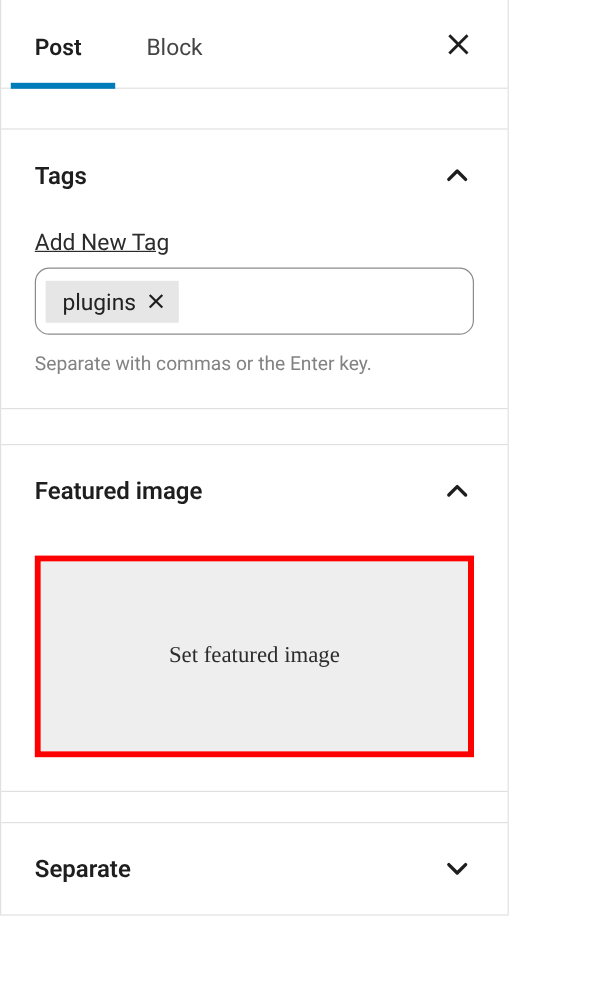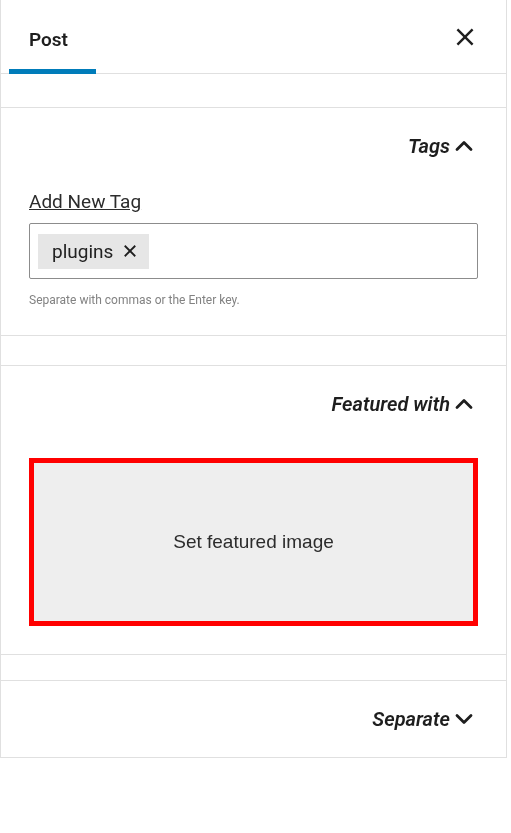--- a/index.html
+++ b/index.html
@@ -5,21 +5,21 @@
   * { box-sizing: border-box; margin: 0; padding: 0; }
   body {
     font-family: -apple-system, BlinkMacSystemFont, "Segoe UI", Roboto, Helvetica, Arial, sans-serif;
     background: #fff;
     color: #1e1e1e;
     width: 511px;
     height: 833px;
     overflow: hidden;
   }
   .sidebar {
-    width: 507px;
+    width: 424px;
     border-left: 1px solid #e0e0e0;
     border-right: 1px solid #e0e0e0;
     background: #fff;
   }
 
   .tabs-header {
     display: flex;
     align-items: center;
     justify-content: space-between;
     border-bottom: 1px solid #e0e0e0;
@@ -64,24 +64,23 @@
     border-bottom: 1px solid #e0e0e0;
   }
 
   .panel {
     border-bottom: 1px solid #e0e0e0;
     padding: 0;
   }
   .panel-header {
     display: flex;
     align-items: center;
-    justify-content: flex-end;
+    justify-content: space-between;
     padding: 24px 28px;
     cursor: pointer;
-    font-style: italic;
   }
   .panel-title {
     font-size: 20px;
     font-weight: 600;
     color: #1e1e1e;
   }
   .chevron svg { width: 28px; height: 28px; display:block; }
 
   .panel-body {
     padding: 6px 28px 28px 28px;
@@ -89,21 +88,21 @@
 
   .field-label {
     font-size: 19px;
     color: #2c2c2c;
     display: block;
     margin-bottom: 10px;
     text-decoration: underline;
   }
   .tag-input-box {
     border: 1px solid #8c8c8c;
-    border-radius: 2px;
+    border-radius: 12px;
     padding: 6px;
     display: flex;
     flex-wrap: wrap;
     min-height: 56px;
     align-items: center;
     background: #fff;
   }
   .tag-chip {
     display: inline-flex;
     align-items: center;
@@ -121,21 +120,21 @@
   .tag-chip .remove svg { width: 18px; height: 18px; }
   .tag-text-input {
     flex: 1;
     border: none;
     outline: none;
     font-size: 18px;
     min-width: 60px;
     padding: 6px;
   }
   .help-text {
-    font-size: 12px;
+    font-size: 16px;
     color: #828282;
     margin-top: 14px;
   }
 
   .spacer2 {
     height: 30px;
     border-bottom: 1px solid #e0e0e0;
   }
 
   .featured-button-wrap {
@@ -144,35 +143,36 @@
   }
   .featured-button {
     width: 100%;
     background: #eeeeee;
     border: none;
     font-size: 19px;
     color: #2c2c2c;
     padding: 68px 0;
     cursor: pointer;
     text-align: center;
-    font-family: Liberation Sans, sans-serif;
+    font-family: Liberation Serif, serif;
   }
   .spacer3 {
     height: 26px;
     border-bottom: 1px solid #e0e0e0;
   }
 </style>
 </head>
 <body>
 
 <div class="sidebar">
 
   <div class="tabs-header">
     <div class="tabs">
       <div class="tab active">Post</div>
+      <div class="tab">Block</div>
     </div>
     <div class="close-icon">
       <svg viewBox="0 0 24 24" fill="none" stroke="#1e1e1e" stroke-width="2.2">
           <line x1="5" y1="5" x2="19" y2="19"></line>
           <line x1="19" y1="5" x2="5" y2="19"></line>
         </svg>
     </div>
   </div>
 
   <div class="spacer"></div>
@@ -201,21 +201,21 @@
         <input class="tag-text-input" type="text" style="">
       </div>
       <p class="help-text">Separate with commas or the Enter key.</p>
     </div>
   </div>
 
   <div class="spacer2"></div>
 
   <div class="panel">
     <div class="panel-header">
-      <span class="panel-title">Featured with</span>
+      <span class="panel-title">Featured image</span>
       <span class="chevron">
         <svg viewBox="0 0 24 24" fill="none" stroke="#1e1e1e" stroke-width="2.4" stroke-linecap="round" stroke-linejoin="round">
             <polyline points="6 15 12 9 18 15"></polyline>
           </svg>
       </span>
     </div>
     <div class="panel-body">
       <div class="featured-button-wrap">
         <button class="featured-button">Set featured image</button>
       </div>

